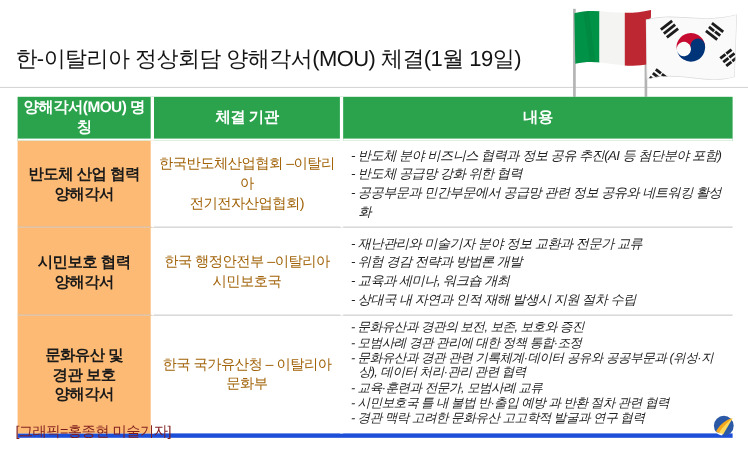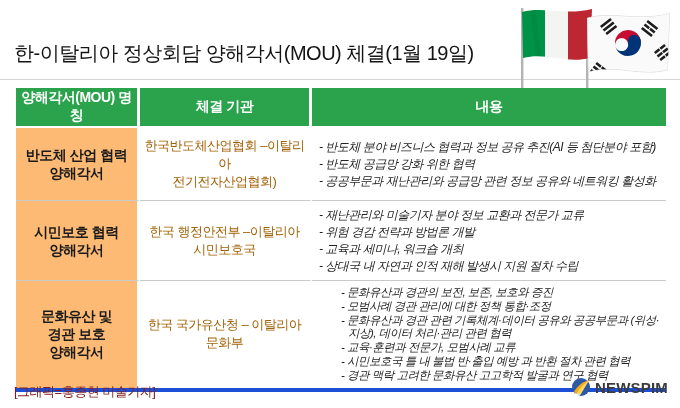--- a/index.html
+++ b/index.html
@@ -36,21 +36,21 @@
   .mou-table tr:last-child td{border-bottom:none;}
   td.name{
     background:#fdba74;font-weight:bold;text-align:center;
     font-size:14px;color:#1a1a1a;line-height:18px;
   }
   td.agency{text-align:center;font-size:13px;color:#a16207;line-height:18px;}
   td.contents{font-size:12px;color:#232323;padding:5px 2px 5px 7px;font-style:italic;}
   td.contents .bullet{padding-left:7px;text-indent:-7px;line-height:17px;}
   tr.r0 td{height:62px;}
   tr.r1 td{height:69px;}
-  tr.compact td.contents .bullet{line-height:13.8px;font-size:11.5px;margin-left:22px;}
+  tr.compact td.contents .bullet{line-height:13.8px;font-size:11.5px;}
   .credit{
     position:absolute;left:14px;top:383px;font-size:13px;color:#7f1d1d;
     letter-spacing:-0.5px;
   }
   .logo{
     position:absolute;right:12px;top:377px;display:flex;align-items:center;gap:4px;
   }
   .logo .logo-text{
     font-size:15px;font-weight:bold;color:#3c3c3c;letter-spacing:0.2px;
   }
@@ -136,21 +136,21 @@
       <th>내용</th>
     </tr>
   </thead>
   <tbody>
       <tr class="r0">
         <td class="name">반도체 산업 협력<br>양해각서</td>
         <td class="agency">한국반도체산업협회 –이탈리아<br>전기전자산업협회)</td>
         <td class="contents">
           <div class="bullet">- 반도체 분야 비즈니스 협력과 정보 공유 추진(AI 등 첨단분야 포함)</div>
           <div class="bullet">- 반도체 공급망 강화 위한 협력</div>
-          <div class="bullet">- 공공부문과 재난관리와 공급망 관련 정보 공유와 네트워킹 활성화</div>
+          <div class="bullet">- 공공부문과 민간부문에서 공급망 관련 정보 공유와 네트워킹 활성화</div>
         </td>
       </tr>
       <tr class="r1">
         <td class="name">시민보호 협력<br>양해각서</td>
         <td class="agency">한국 행정안전부 –이탈리아<br>시민보호국</td>
         <td class="contents">
           <div class="bullet">- 재난관리와 미술기자 분야 정보 교환과 전문가 교류</div>
           <div class="bullet">- 위험 경감 전략과 방법론 개발</div>
           <div class="bullet">- 교육과 세미나, 워크숍 개최</div>
           <div class="bullet">- 상대국 내 자연과 인적 재해 발생시 지원 절차 수립</div>
@@ -173,14 +173,13 @@
 
 <div class="credit">[그래픽=홍종현 미술기자]</div>
 
 <div class="logo">
   <svg width="20" height="20" viewBox="0 0 20 20">
     <circle cx="10" cy="10" r="9" fill="#2b59a5"></circle>
     <path d="M3 15 C 7 8, 13 4, 18 3.2 L 8.5 17.5 C 6 17, 4 16.2, 3 15 Z" fill="#f6a81c"></path>
     <path d="M5.5 16.6 C 9 11, 13.5 6.5, 18 3.2 L 9.5 17.8 C 8 17.7, 6.5 17.3, 5.5 16.6 Z" fill="#ffd95e"></path>
     <path d="M2.6 15.6 C 5 16.8, 7 17.3, 9 17.4 L 8.4 18.9 C 6 18.6, 4 17.5, 2.6 15.6 Z" fill="#ffffff"></path>
   </svg>
-  <span class="logo-text">NEWSPIM</span>
 </div>
 
 </body></html>

